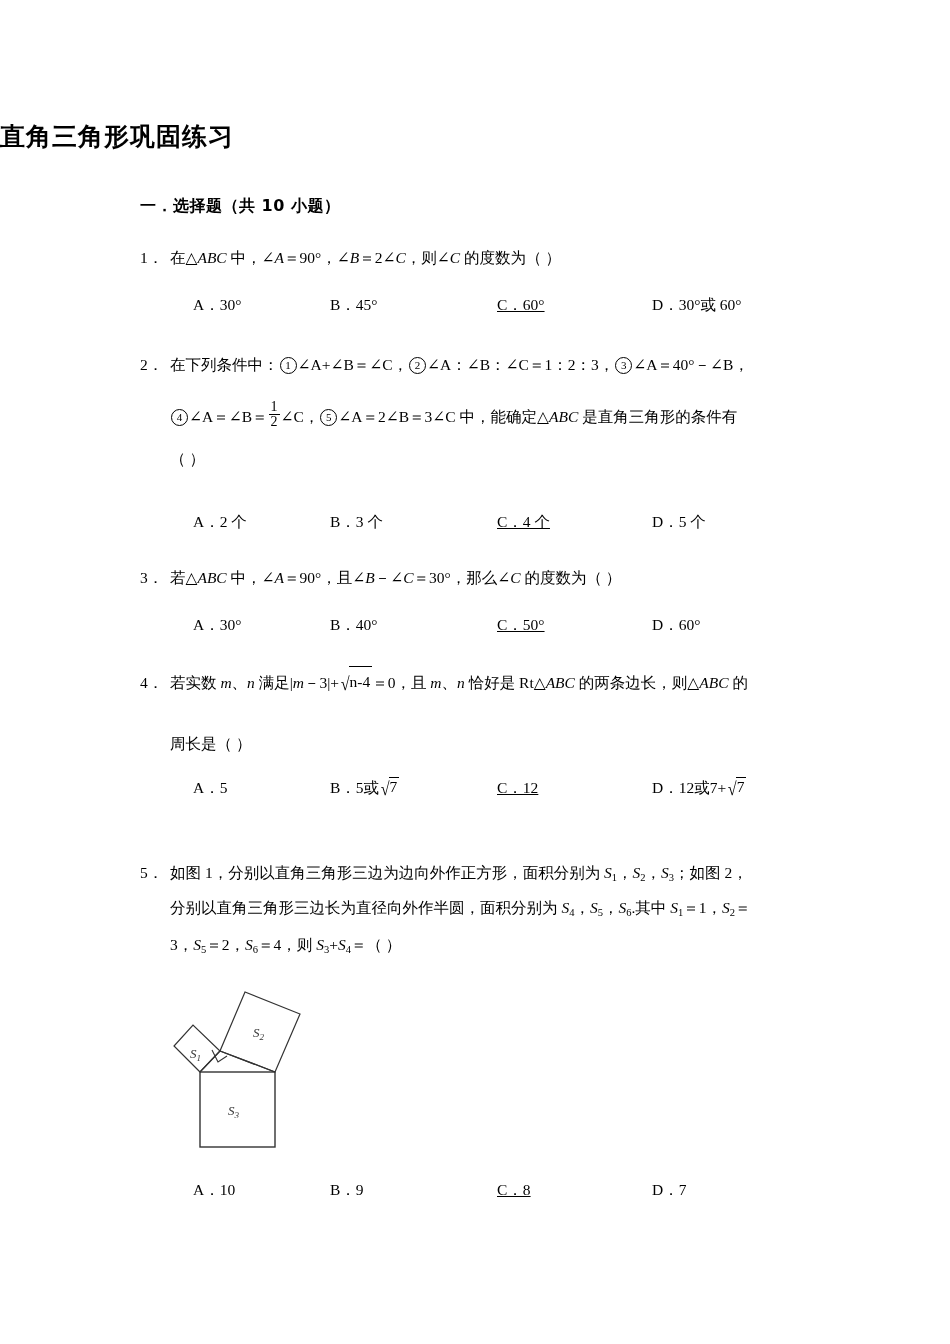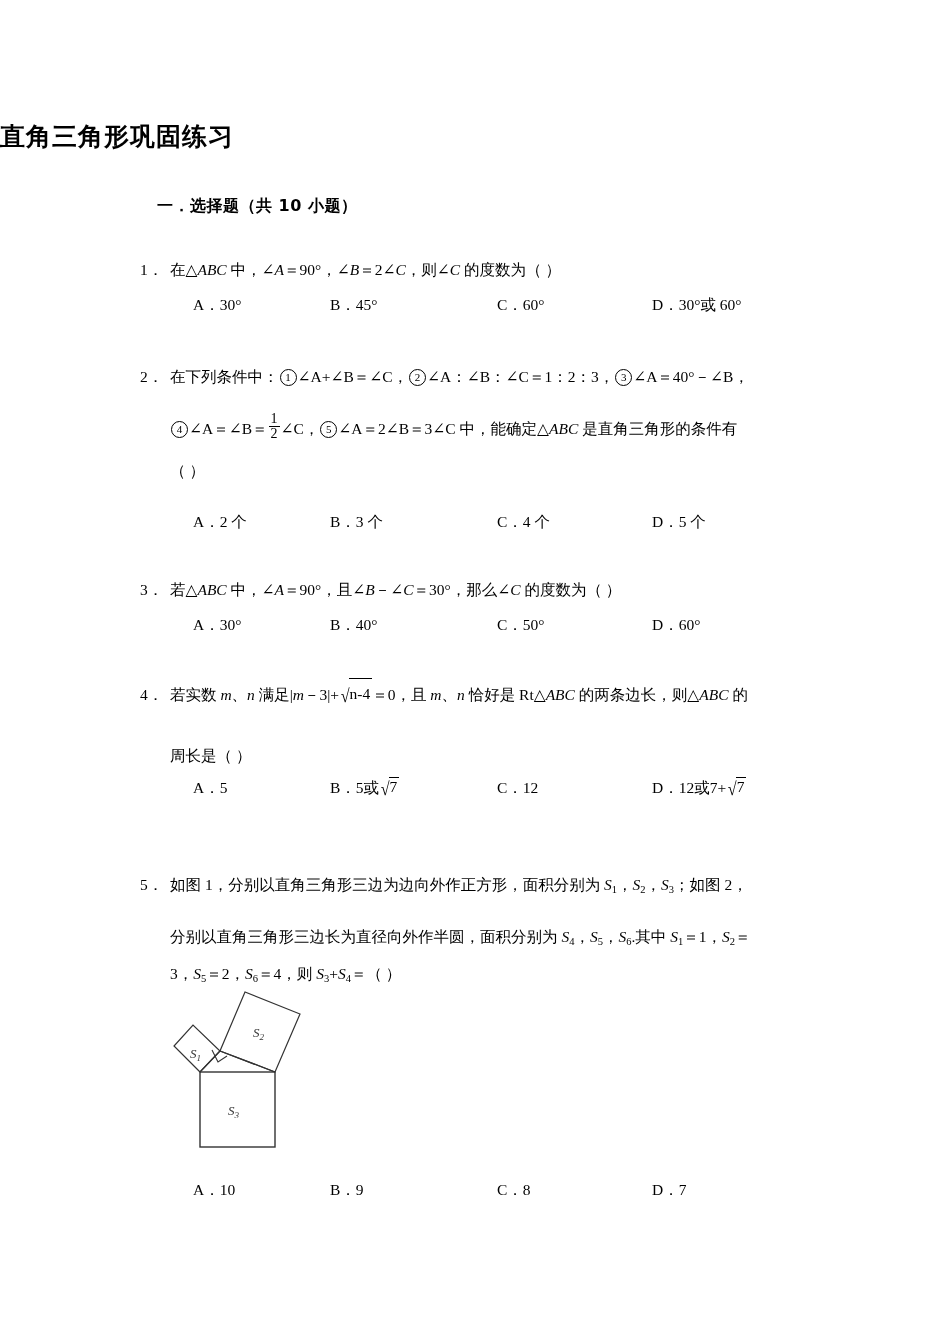--- a/index.html
+++ b/index.html
@@ -37,34 +37,32 @@
 
   
   .section-header {
     position: absolute;
     top: 196px;
     left: 140px;
     font-size: 16px;
     font-weight: bold;
     font-family: "DejaVu Sans", "Liberation Sans", sans-serif;
     letter-spacing: 0.5px;
-    margin-left: 17px;
   }
 
   
   .q-block {
     position: absolute;
     left: 140px;
     width: 700px;
     font-size: 15.5px;
     line-height: 30px;
   }
   .q-line {
     white-space: nowrap;
-    margin-top: 12px;
   }
   .q-num {
     display: inline-block;
     width: 30px;
   }
   .q-indent {
     padding-left: 30px;
   }
 
   
@@ -75,21 +73,21 @@
     font-size: 15.5px;
     height: 26px;
   }
   .opt {
     position: absolute;
     top: 0;
     white-space: nowrap;
   }
   .opt.a { left: 30px; margin-left: 23px; }
   .opt.b { left: 190px; }
-  .opt.c { left: 357px; }
+  .opt.c { left: 357px; text-decoration: underline; }
   .opt.d { left: 512px; }
 
   
   .it { font-style: italic; }
   .tri::before { content: "\25B3"; font-style: normal; }
 
   .frac {
     display: inline-block;
     vertical-align: -0.45em;
     text-align: center;
@@ -227,21 +225,21 @@
     <span class="opt a">A．5</span>
     <span class="opt b">B．5或<span class="sqrt"><span class="radsign">√</span><span class="radicand">7</span></span></span>
     <span class="opt c">C．12</span>
     <span class="opt d">D．12或7+<span class="sqrt"><span class="radsign">√</span><span class="radicand">7</span></span></span>
   </div>
 
   <div class="q-block" style="top:858px;">
     <div class="q-line">
       <span class="q-num">5．</span><span>如图 1，分别以直角三角形三边为边向外作正方形，面积分别为 </span><span class="it">S</span><sub>1</sub><span>，</span><span class="it">S</span><sub>2</sub><span>，</span><span class="it">S</span><sub>3</sub><span>；如图 2，</span>
     </div>
-    <div class="q-line q-indent" style="margin-top:17px;font-family:Liberation Serif, serif;">
+    <div class="q-line q-indent" style="margin-top:0;font-family:Liberation Serif, serif;">
       <span>分别以直角三角形三边长为直径向外作半圆，面积分别为 </span><span class="it">S</span><sub>4</sub><span>，</span><span class="it">S</span><sub>5</sub><span>，</span><span class="it">S</span><sub>6</sub><span>.其中 </span><span class="it">S</span><sub>1</sub><span>＝1，</span><span class="it">S</span><sub>2</sub><span>＝</span>
     </div>
     <div class="q-line q-indent" style="margin-top:2px;">
       <span>3，</span><span class="it">S</span><sub>5</sub><span>＝2，</span><span class="it">S</span><sub>6</sub><span>＝4，则 </span><span class="it">S</span><sub>3</sub><span>+</span><span class="it">S</span><sub>4</sub><span>＝（      ）</span>
     </div>
   </div>
 
   <div class="figures">
 
     <div class="fig" style="left:25px;">

